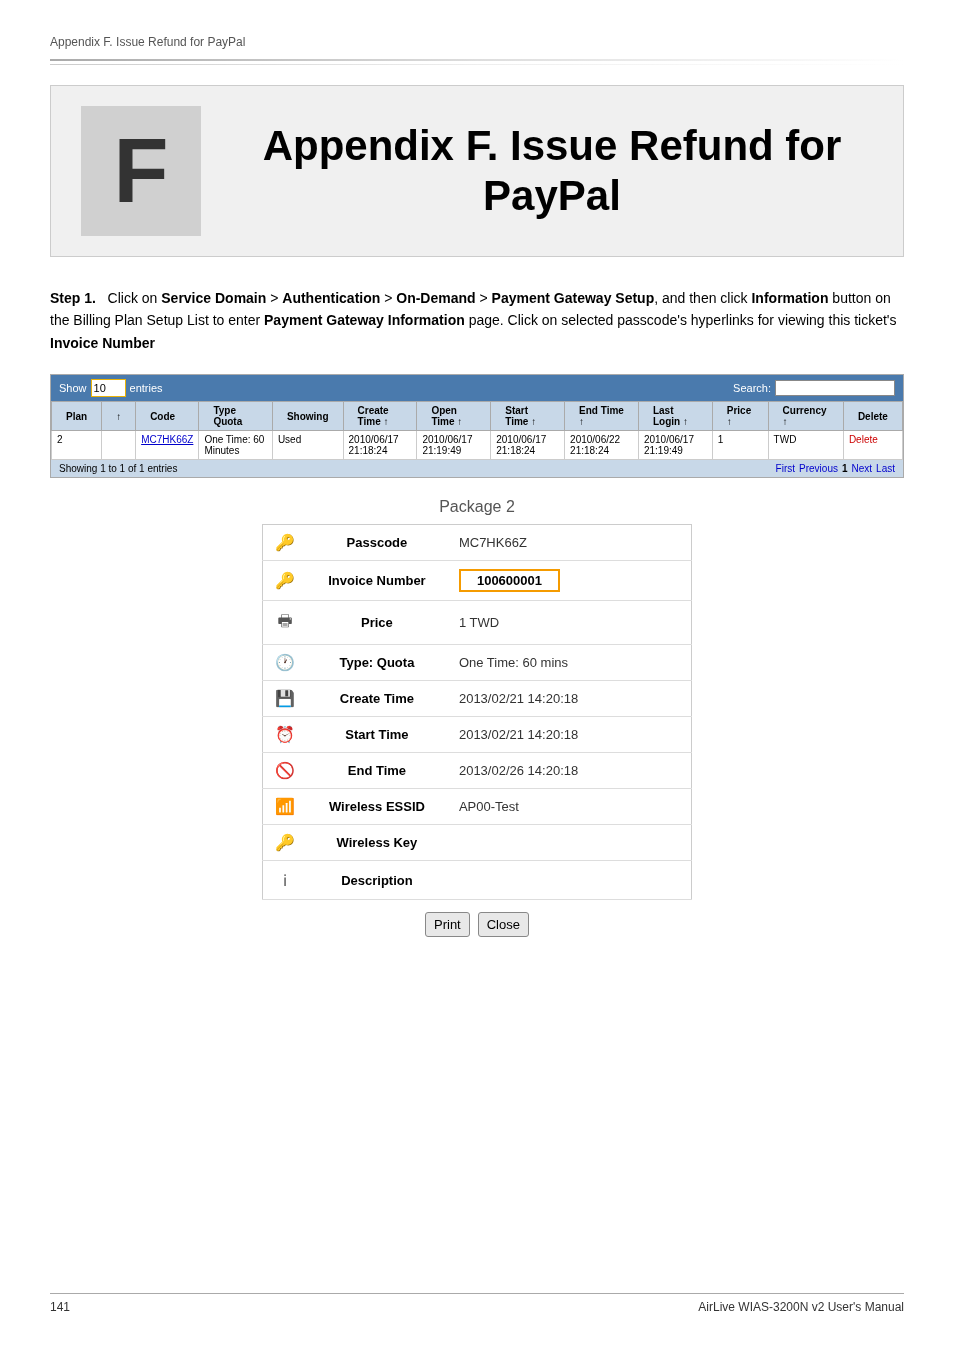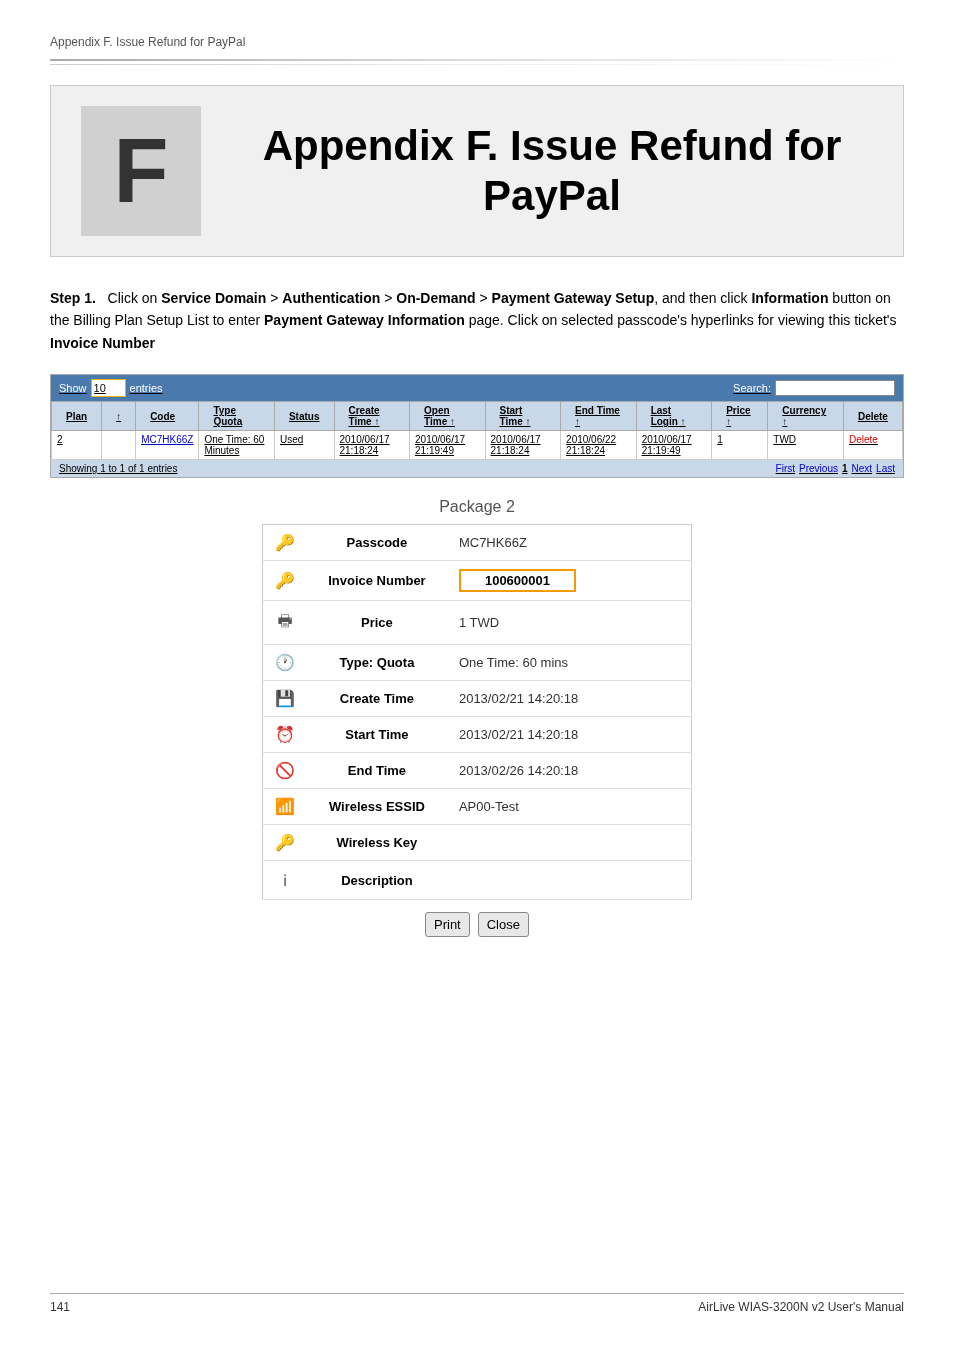--- a/index.html
+++ b/index.html
@@ -79,21 +79,20 @@
     .step-num {
       font-weight: bold;
       text-align: right;
     }
 
     
     .table-container {
       border: 1px solid #aaa;
       margin-bottom: 20px;
       font-size: 11px;
-      text-decoration: underline;
     }
     .table-toolbar {
       background: #4a7aad;
       color: #fff;
       padding: 4px 8px;
       display: flex;
       justify-content: space-between;
       align-items: center;
     }
     .table-toolbar .left {
@@ -198,21 +197,21 @@
     .pkg-label-cell {
       font-weight: bold;
       width: 140px;
       text-align: center;
     }
     .pkg-value-cell {
       color: #333;
     }
     .invoice-value {
       border: 2px solid #f59b00;
-      padding: 2px 24px;
+      padding: 2px 16px;
       color: #000;
       font-weight: bold;
       display: inline-block;
     }
 
     
     .action-buttons {
       display: flex;
       justify-content: center;
       gap: 8px;
@@ -290,21 +289,21 @@
       <input class="search-input" type="text" style="">
     </div>
   </div>
   <table class="data-table">
     <thead>
       <tr>
         <th>Plan</th>
         <th>↑</th>
         <th>Code</th>
         <th>Type Quota</th>
-        <th>Status</th>
+        <th>Showing</th>
         <th>Create Time ↑</th>
         <th>Open Time ↑</th>
         <th>Start Time ↑</th>
         <th>End Time ↑</th>
         <th>Last Login ↑</th>
         <th>Price ↑</th>
         <th>Currency ↑</th>
         <th>Delete</th>
       </tr>
     </thead>

